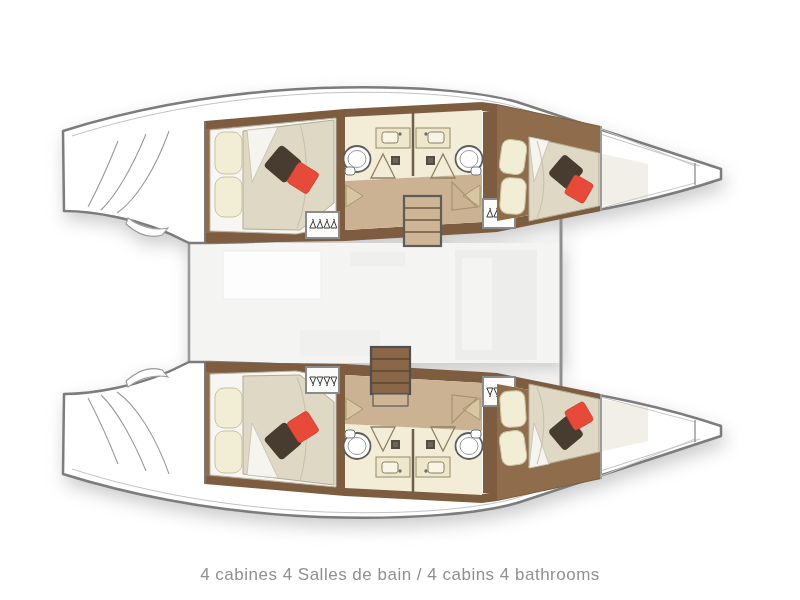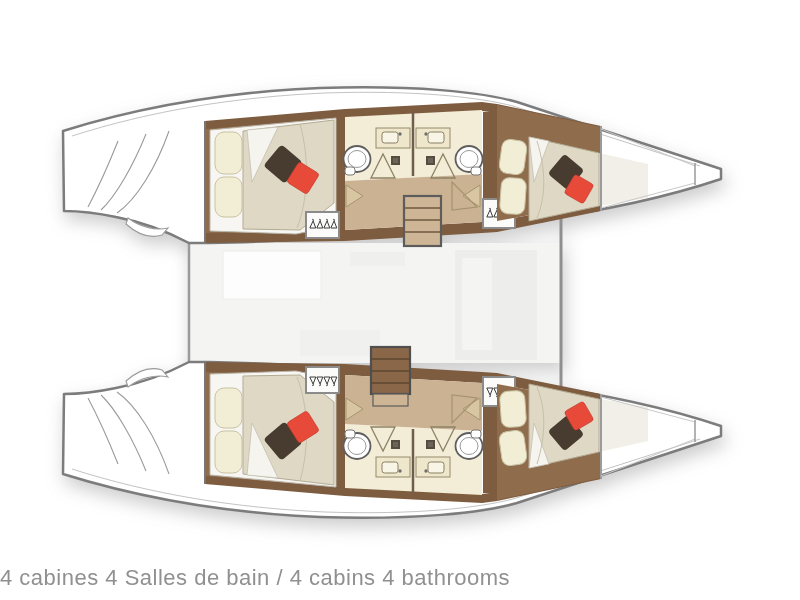--- a/index.html
+++ b/index.html
@@ -1,20 +1,20 @@
 <!DOCTYPE html>
 <html><head>
 <meta charset="utf-8">
 <style>
   html,body{margin:0;padding:0;background:#ffffff;}
   .canvas{position:relative;width:800px;height:600px;background:#ffffff;overflow:hidden;
           font-family:"Liberation Sans", sans-serif;}
   .boat-shadow{filter:drop-shadow(3px 8px 9px rgba(110,110,110,0.35));}
-  .caption{position:absolute;left:0;right:0;top:565px;
-           font-size:22px;letter-spacing:.5px;color:#909090;}
+  .caption{position:absolute;left:0;right:0;top:565px;text-align:center;
+           font-size:17px;letter-spacing:.5px;color:#909090;}
 </style>
 </head>
 <body>
 
 <div class="canvas">
 
   <svg width="800" height="600" viewBox="0 0 800 600">
     <defs>
       <g id="hanger" stroke="#3c3c3c" stroke-width="1" fill="none">
         <path d="M3.2,0.6 C4.2,-0.2 5,0.8 4.1,1.9 L0.8,9 M4.1,1.9 L6.8,9 M0.8,9 L6.8,9"></path>

